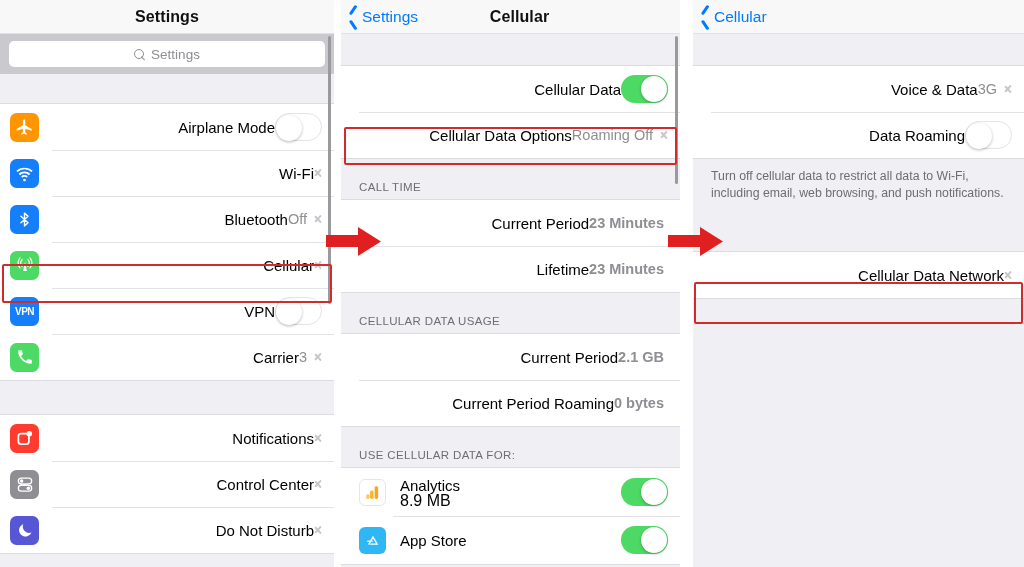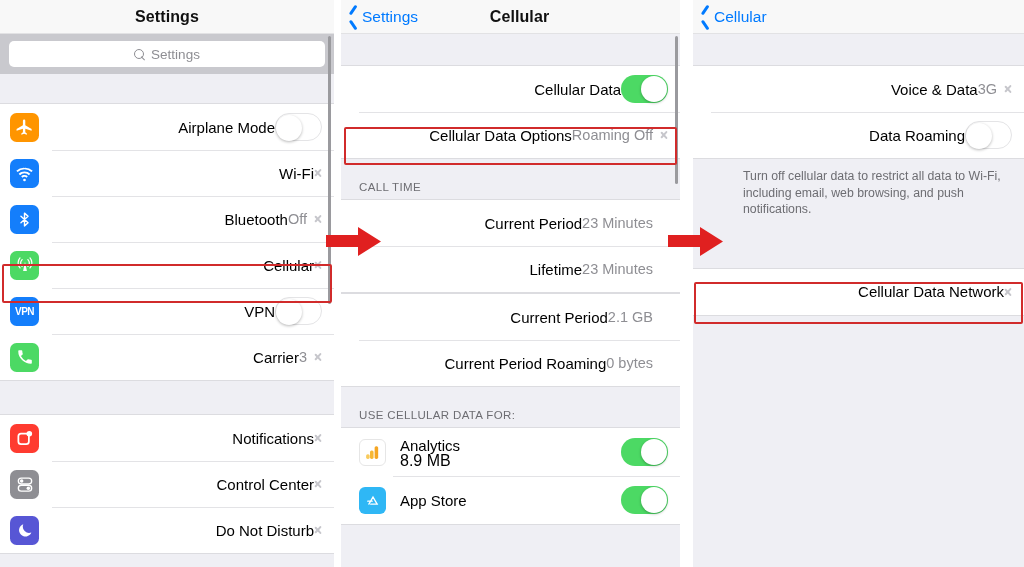--- a/index.html
+++ b/index.html
@@ -65,21 +65,21 @@
     display: flex; align-items: center; height: 46px;
     padding-left: 10px; padding-right: 12px; background: #fff; position: relative;
   }
   .row + .row::before {
     content: ""; position: absolute; left: 52px; right: 0; top: 0; height: 1px; background: #e3e3e6;
   }
   .row.no-icon { padding-left: 18px; }
   .row.no-icon + .row.no-icon::before { left: 18px; }
   .row .label { font-size: 15px; color: #000; flex: 1; text-align: right; }
   .row .value { font-size: 14.5px; color: #8e8e93; margin-right: 7px; }
-  .row .value.nochev { margin-right: 15px; }
+  .row .value.nochev { margin-right: 4px; font-weight: bold; }
 
   .chev {
     width: 8px; height: 14px; position: relative; flex: none;
   }
   .chev::before, .chev::after {
     content: ""; position: absolute; left: 1px; width: 9px; height: 2px;
     background: #c7c7cc; border-radius: 1px;
   }
   .chev::before { top: 3px; transform: rotate(48deg); transform-origin: left center; }
   .chev::after  { top: 9px; transform: rotate(-48deg); transform-origin: left center; }
@@ -113,21 +113,20 @@
   .toggle.on  .knob { left: 20px; top: 1px; }
 
   
   .sect-head {
     background: #efeff4; color: #6d6d72; font-size: 11.5px; letter-spacing: .35px;
     padding: 22px 0 6px 18px;
   }
   .sect-foot {
     background: #efeff4; color: #6d6d72; font-size: 12.3px; line-height: 16.5px;
     padding: 9px 16px 12px 18px;
-    margin-left: 32px;
   }
 
   
   .row.approw { height: 48px; padding-left: 18px; }
   .row.approw .app-icon { width: 27px; height: 27px; border-radius: 6px; margin-right: 14px; }
   .stacked { flex: 1; display: flex; flex-direction: column; justify-content: center; }
   .stacked .t1 { font-size: 15px; color: #000; line-height: 17px; }
   .stacked .t2 { font-size: 16px; color: #000; line-height: 14px; }
 
   
@@ -310,20 +309,21 @@
         <div class="row no-icon">
           <span class="label">Current Period</span>
           <span class="value nochev">23 Minutes</span>
         </div>
         <div class="row no-icon">
           <span class="label">Lifetime</span>
           <span class="value nochev">23 Minutes</span>
         </div>
       </div>
 
+      <div class="sect-head">CELLULAR DATA USAGE</div>
 
       <div class="group">
         <div class="row no-icon">
           <span class="label">Current Period</span>
           <span class="value nochev">2.1 GB</span>
         </div>
         <div class="row no-icon">
           <span class="label">Current Period Roaming</span>
           <span class="value nochev">0 bytes</span>
         </div>

